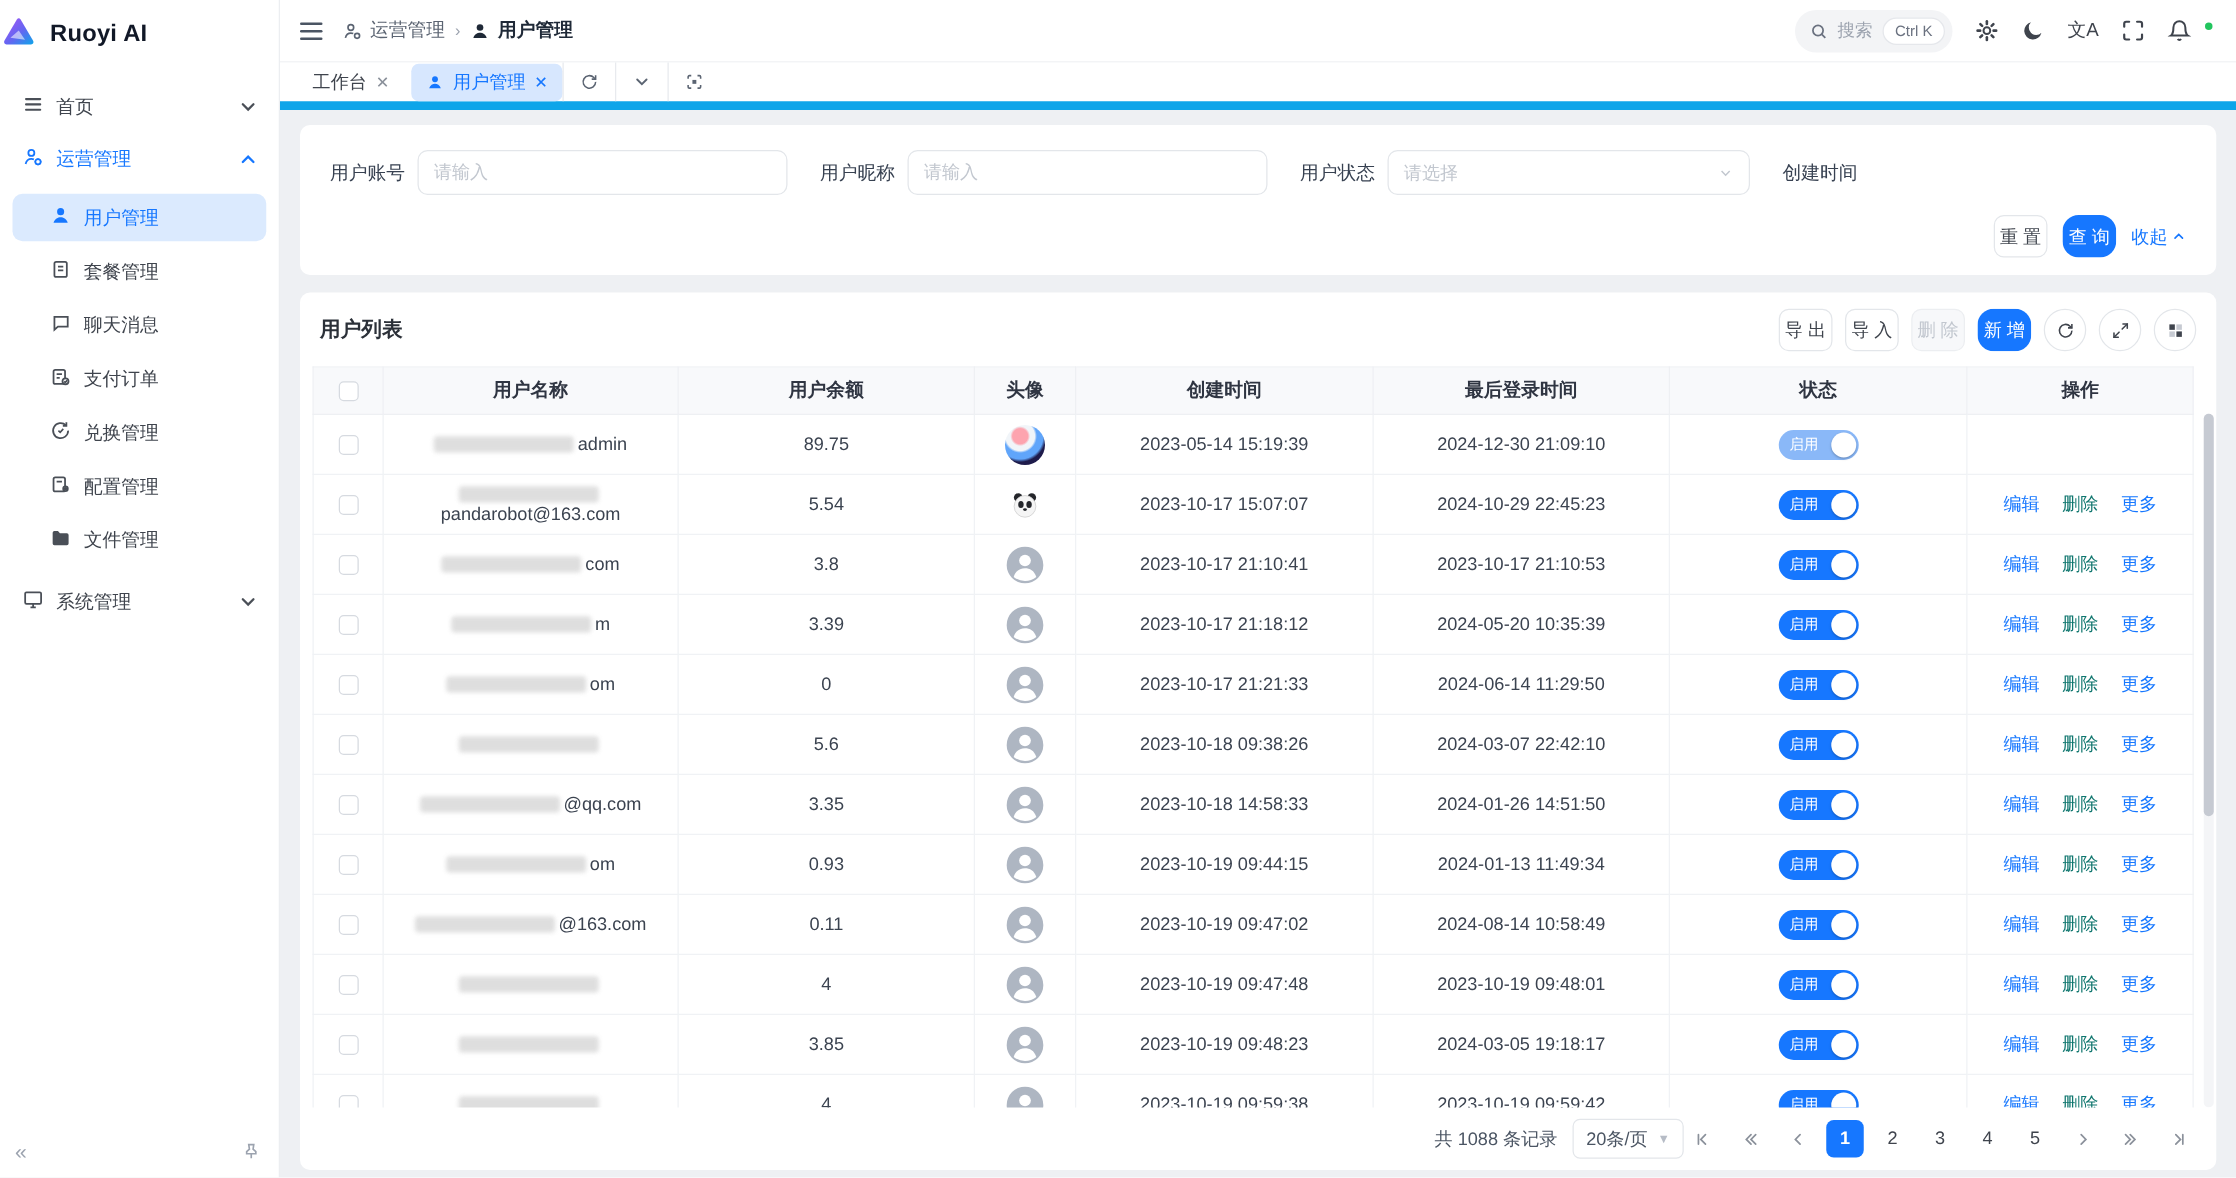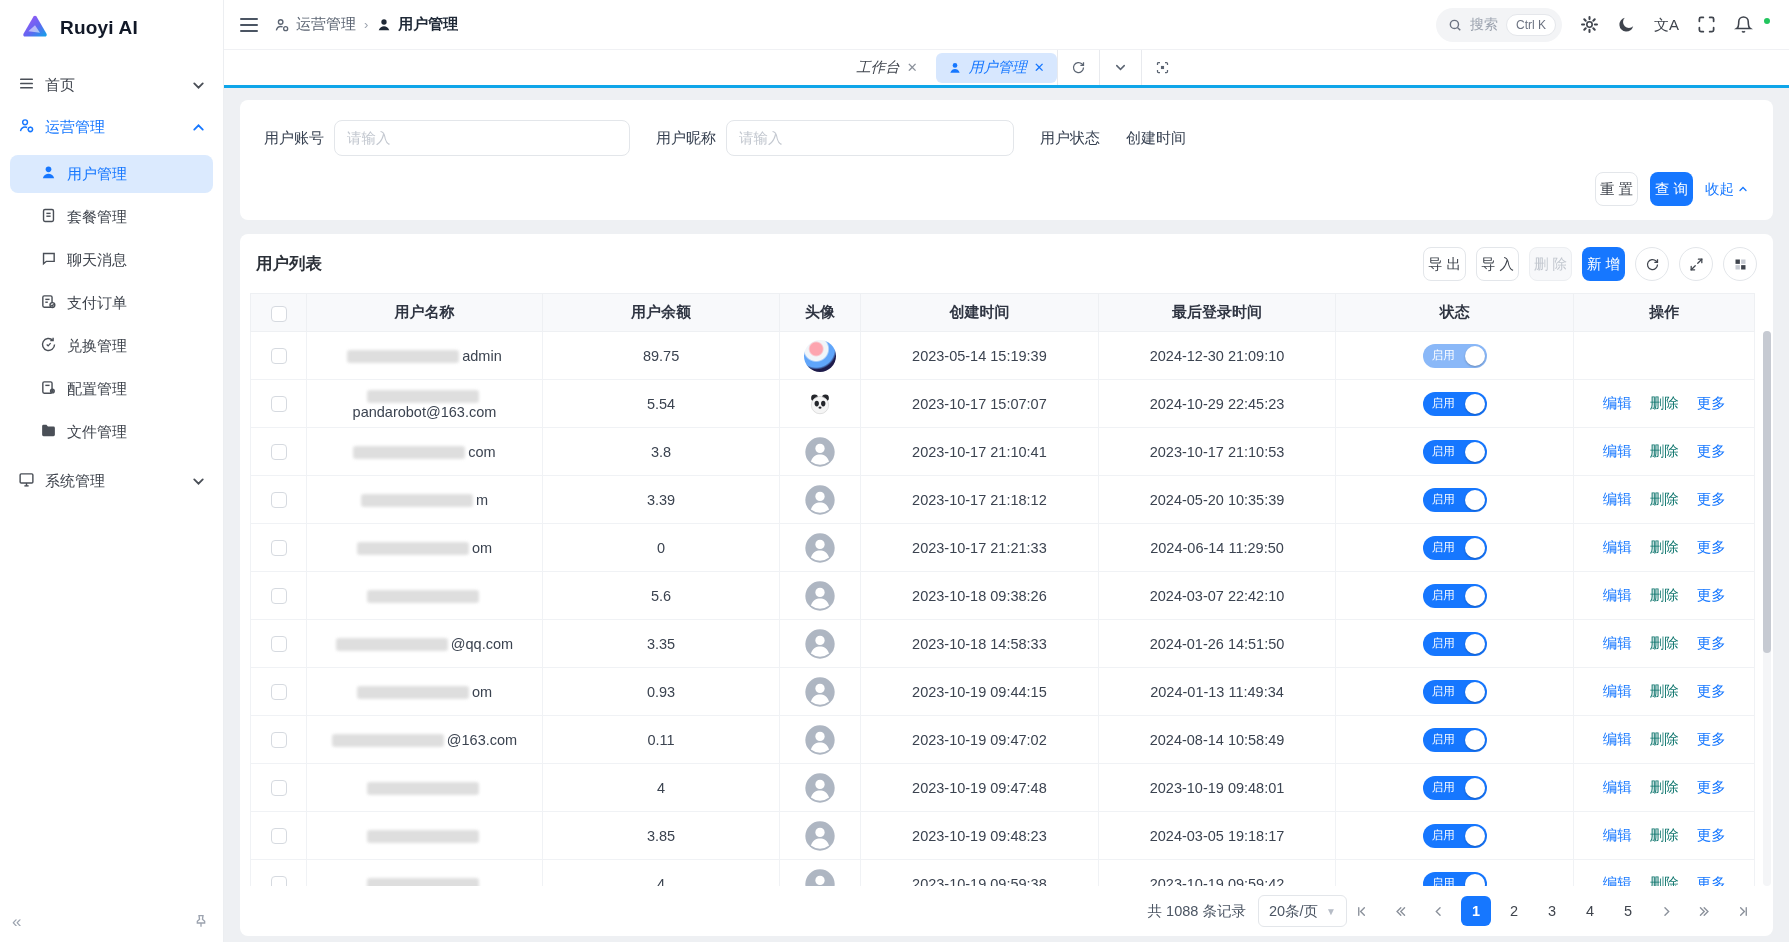--- a/index.html
+++ b/index.html
@@ -2,21 +2,21 @@
 <html><head>
 <meta charset="utf-8">
 <style>
   * { margin:0; padding:0; box-sizing:border-box; }
   html,body { width:1789px; height:942px; overflow:hidden; }
   body { font-family:"Liberation Sans","DejaVu Sans",sans-serif; background:#eef0f3; color:#333; font-size:14.5px; }
   .app { display:flex; width:100%; height:100%; }
 
   
   .sidebar { width:224px; background:#fff; border-right:1px solid #eceef1; position:relative; flex-shrink:0; }
-  .logo { height:56px; display:flex; align-items:center; gap:10px; padding-left:20px; }
+  .logo { height:56px; display:flex; align-items:center; gap:10px; }
   .logo-text { font-size:19px; font-weight:700; color:#111827; letter-spacing:.2px; }
   .menu { padding:8px 0 0; }
   .menu-item { height:42px; display:flex; align-items:center; gap:10px; padding:0 16px 0 18px; color:#3f444d; font-size:15px; cursor:pointer; }
   .menu-item .mi-label { flex:1; }
   .menu-item.parent-active { color:#1677ff; }
   .menu-item.parent-active svg { color:#1677ff; }
   .menu-item svg, .submenu-item svg { width:17px; height:17px; color:#4a4f57; flex-shrink:0; }
   .chev { width:12px; height:12px; color:#8b919b; }
   .parent-active .chev { color:#1677ff; }
   .submenu { padding:2px 0 4px; }
@@ -44,21 +44,21 @@
   .search-placeholder { color:#9ca3af; font-size:14px; }
   .kbd-chip { background:#fff; border:1px solid #e5e7eb; border-radius:12px; font-size:12px; color:#6b7280; padding:3px 9px; }
   .tb-icon { width:19px; height:19px; color:#3f444d; cursor:pointer; display:flex; align-items:center; justify-content:center; }
   .tb-icon svg { width:100%; height:100%; }
   .lang-icon { font-size:15px; color:#3f444d; cursor:pointer; line-height:1; }
   .avatar-wrap { position:relative; cursor:pointer; }
   .avatar { width:32px; height:32px; border-radius:50%; background:radial-gradient(circle at 35% 30%, #f9a8d4 0 22%, #e0e7ff 28% 40%, #60a5fa 46% 62%, #312e81 70% 82%, #7c3aed 90%); }
   .status-dot { position:absolute; right:-1px; bottom:-1px; width:10px; height:10px; border-radius:50%; background:#22c55e; border:2px solid #fff; }
 
   
-  .tabbar { height:38px; background:#fff; border-bottom:3px solid #0ea5e9; display:flex; align-items:stretch; justify-content:center;font-style:italic; }
+  .tabbar { height:38px; background:#fff; border-bottom:7px solid #0ea5e9; display:flex; align-items:stretch; justify-content:flex-start; }
   .tabs { display:flex; align-items:center; gap:6px; padding-left:14px; }
   .tab { display:flex; align-items:center; gap:7px; height:30px; padding:0 12px; border-radius:6px; font-size:14.5px; color:#3f444d; cursor:pointer; }
   .tab .tab-close { color:#8b919b; font-size:13px; }
   .tab.active { background:#d7e7fe; color:#1677ff; }
   .tab.active .tab-close { color:#1677ff; }
   .tab.active svg { width:14px; height:14px; color:#1677ff; }
   .tab-controls { display:flex; align-items:stretch; }
   .tab-ctrl { width:42px; display:flex; align-items:center; justify-content:center; border-left:1px solid #e8eaee; color:#5b6472; cursor:pointer; }
   .tab-ctrl svg { width:15px; height:15px; }
 
@@ -77,21 +77,21 @@
   .input-nickname { width:288px; }
   .f-select { width:290px; height:36px; border:1px solid #e3e6ea; border-radius:8px; padding:0 12px; display:flex; align-items:center; justify-content:space-between; color:#c2c7cf; cursor:pointer; }
   .f-select svg { width:13px; height:13px; color:#c2c7cf; }
   .f-daterange { width:266px; height:36px; border:1px solid #e3e6ea; border-radius:8px; padding:0 10px; display:flex; align-items:center; gap:8px; color:#c2c7cf; cursor:text; }
   .f-daterange .dr-part { flex:1; font-size:14.5px; }
   .f-daterange svg { width:15px; height:15px; color:#c2c7cf; }
   .dr-arrow { color:#c2c7cf; font-size:14px; }
   .filter-actions { display:flex; align-items:center; justify-content:flex-end; gap:12px; margin-top:16px; }
   .btn { height:34px; border-radius:8px; padding:0 4px; font-size:14.5px; display:inline-flex; align-items:center; justify-content:center; cursor:pointer; border:1px solid transparent; font-family:inherit; white-space:nowrap; }
   .btn-plain { background:#fff; border-color:#e3e6ea; color:#3f444d; }
-  .btn-primary { background:#1677ff; color:#fff; }
+  .btn-primary { background:#1677ff; color:#fff;border-radius:13px; }
   .btn-disabled { background:#f7f8fa; border-color:#eceef1; color:#c2c7cf; cursor:not-allowed; }
   .link-collapse { color:#1677ff; font-size:14.5px; display:flex; align-items:center; gap:3px; cursor:pointer; }
   .link-collapse svg { width:12px; height:12px; }
 
   
   .table-card { flex:1; min-height:0; display:flex; flex-direction:column; }
   .list-header { display:flex; align-items:center; justify-content:space-between; padding:13px 16px 12px; }
   .list-title { font-size:16.5px; font-weight:700; color:#2b3038; }
   .list-toolbar { display:flex; align-items:center; gap:10px; }
   .icon-btn { width:34px; height:34px; border:1px solid #e3e6ea; border-radius:50%; display:flex; align-items:center; justify-content:center; color:#3f444d; cursor:pointer; background:#fff; }
@@ -394,20 +394,26 @@
           <div class="field">
             <span class="field-label">用户账号</span>
             <input class="f-input input-account" placeholder="请输入" style="">
           </div>
           <div class="field">
             <span class="field-label">用户昵称</span>
             <input class="f-input input-nickname" placeholder="请输入" style="">
           </div>
           <div class="field">
             <span class="field-label">用户状态</span>
+            <div class="f-select">
+              <span>请选择</span>
+              <svg viewBox="0 0 24 24" fill="none" stroke="currentColor" stroke-width="2.2">
+                  <polyline points="6 9 12 15 18 9"></polyline>
+                </svg>
+            </div>
           </div>
           <div class="field">
             <span class="field-label">创建时间</span>
           </div>
         </div>
         <div class="filter-actions">
           <button class="btn btn-plain">重 置</button>
           <button class="btn btn-primary">查 询</button>
           <span class="link-collapse">
             <span>收起</span>

